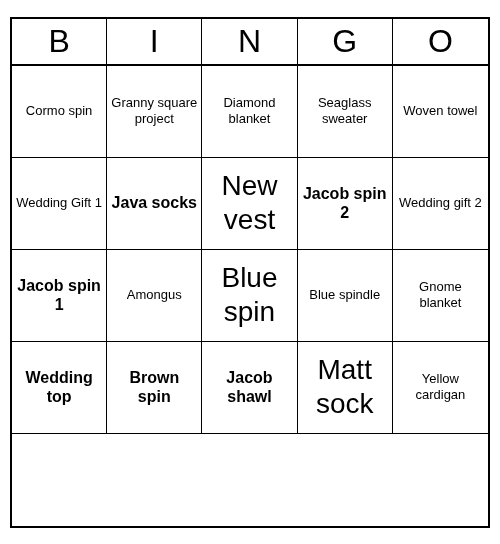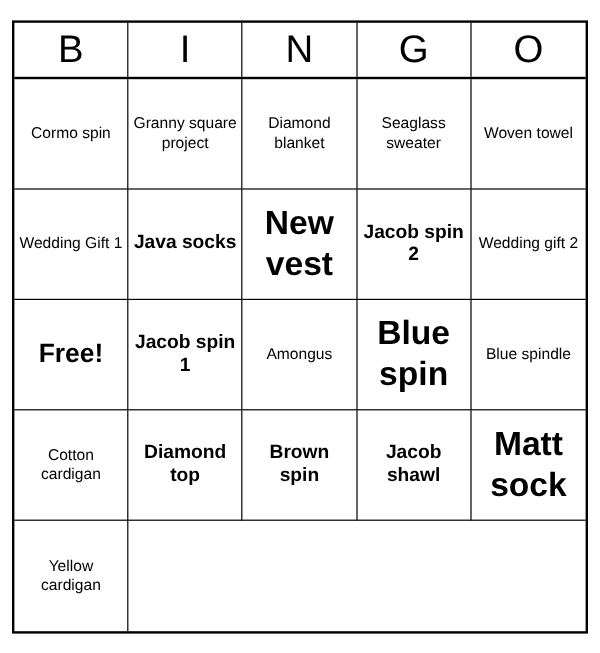--- a/index.html
+++ b/index.html
@@ -69,21 +69,21 @@
       border-bottom: none;
     }
 
     .bingo-cell.large-text {
       font-size: 16px;
       font-weight: bold;
     }
 
     .bingo-cell.xl-text {
       font-size: 28px;
-      font-weight: bold;
+      font-weight: normal;
     }
 
     .bingo-cell.free {
       font-size: 22px;
       font-weight: bold;
     }
   </style>
 </head>
 <body>
 
@@ -101,25 +101,24 @@
   <div class="bingo-cell">Cormo spin</div>
       <div class="bingo-cell">Granny square project</div>
       <div class="bingo-cell">Diamond blanket</div>
       <div class="bingo-cell">Seaglass sweater</div>
       <div class="bingo-cell">Woven towel</div>
       <div class="bingo-cell">Wedding Gift 1</div>
       <div class="bingo-cell large-text">Java socks</div>
       <div class="bingo-cell xl-text">New vest</div>
       <div class="bingo-cell large-text">Jacob spin 2</div>
       <div class="bingo-cell">Wedding gift 2</div>
-      <div class="bingo-cell free">Free!</div>
       <div class="bingo-cell large-text">Jacob spin 1</div>
       <div class="bingo-cell">Amongus</div>
       <div class="bingo-cell xl-text">Blue spin</div>
       <div class="bingo-cell">Blue spindle</div>
-      <div class="bingo-cell">Cotton cardigan</div>
-      <div class="bingo-cell large-text">Diamond top</div>
+      <div class="bingo-cell">Gnome blanket</div>
+      <div class="bingo-cell large-text">Wedding top</div>
       <div class="bingo-cell large-text">Brown spin</div>
       <div class="bingo-cell large-text">Jacob shawl</div>
       <div class="bingo-cell xl-text">Matt sock</div>
       <div class="bingo-cell">Yellow cardigan</div>
     </div>
 </div>
 
 </body></html>

